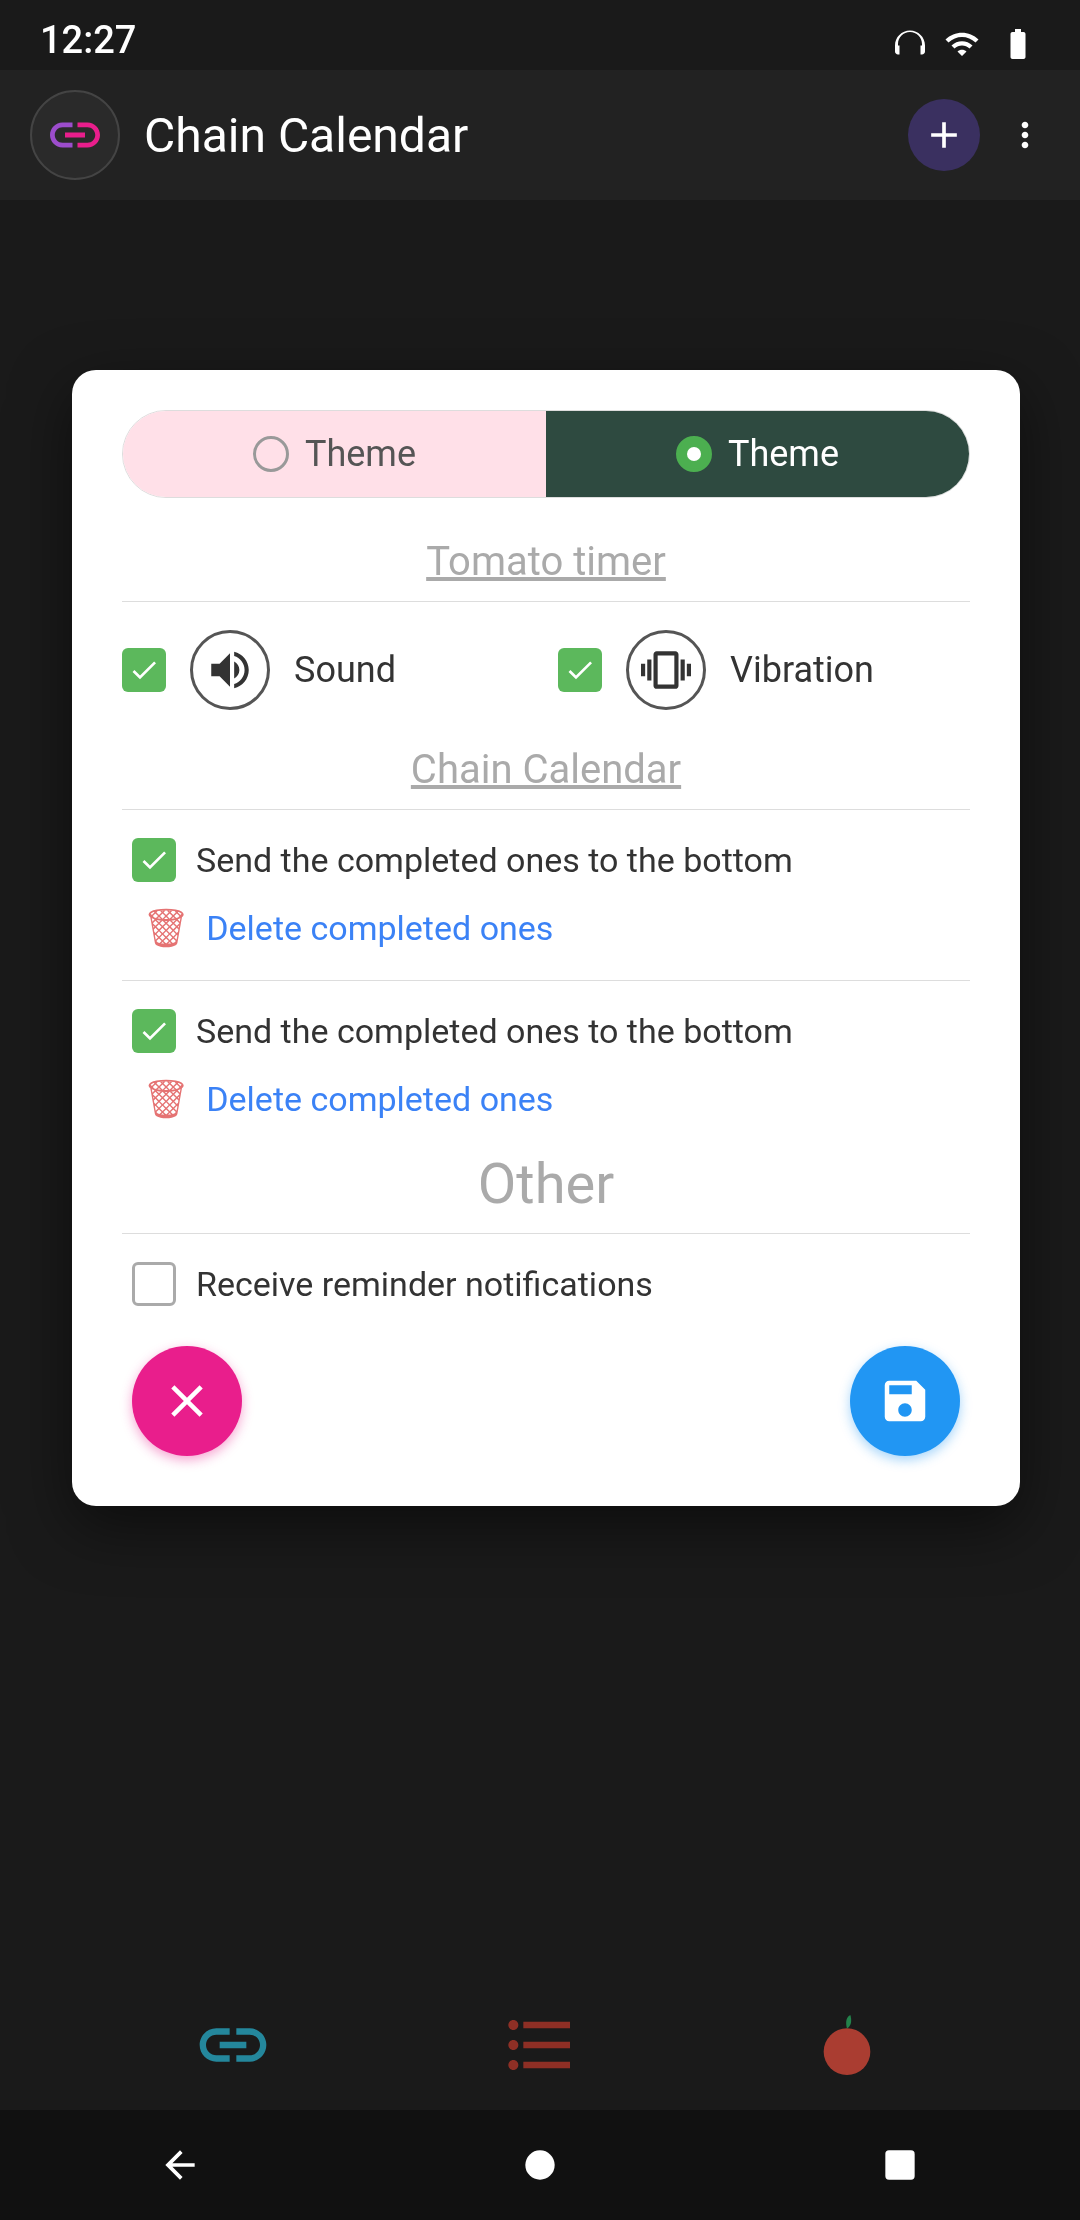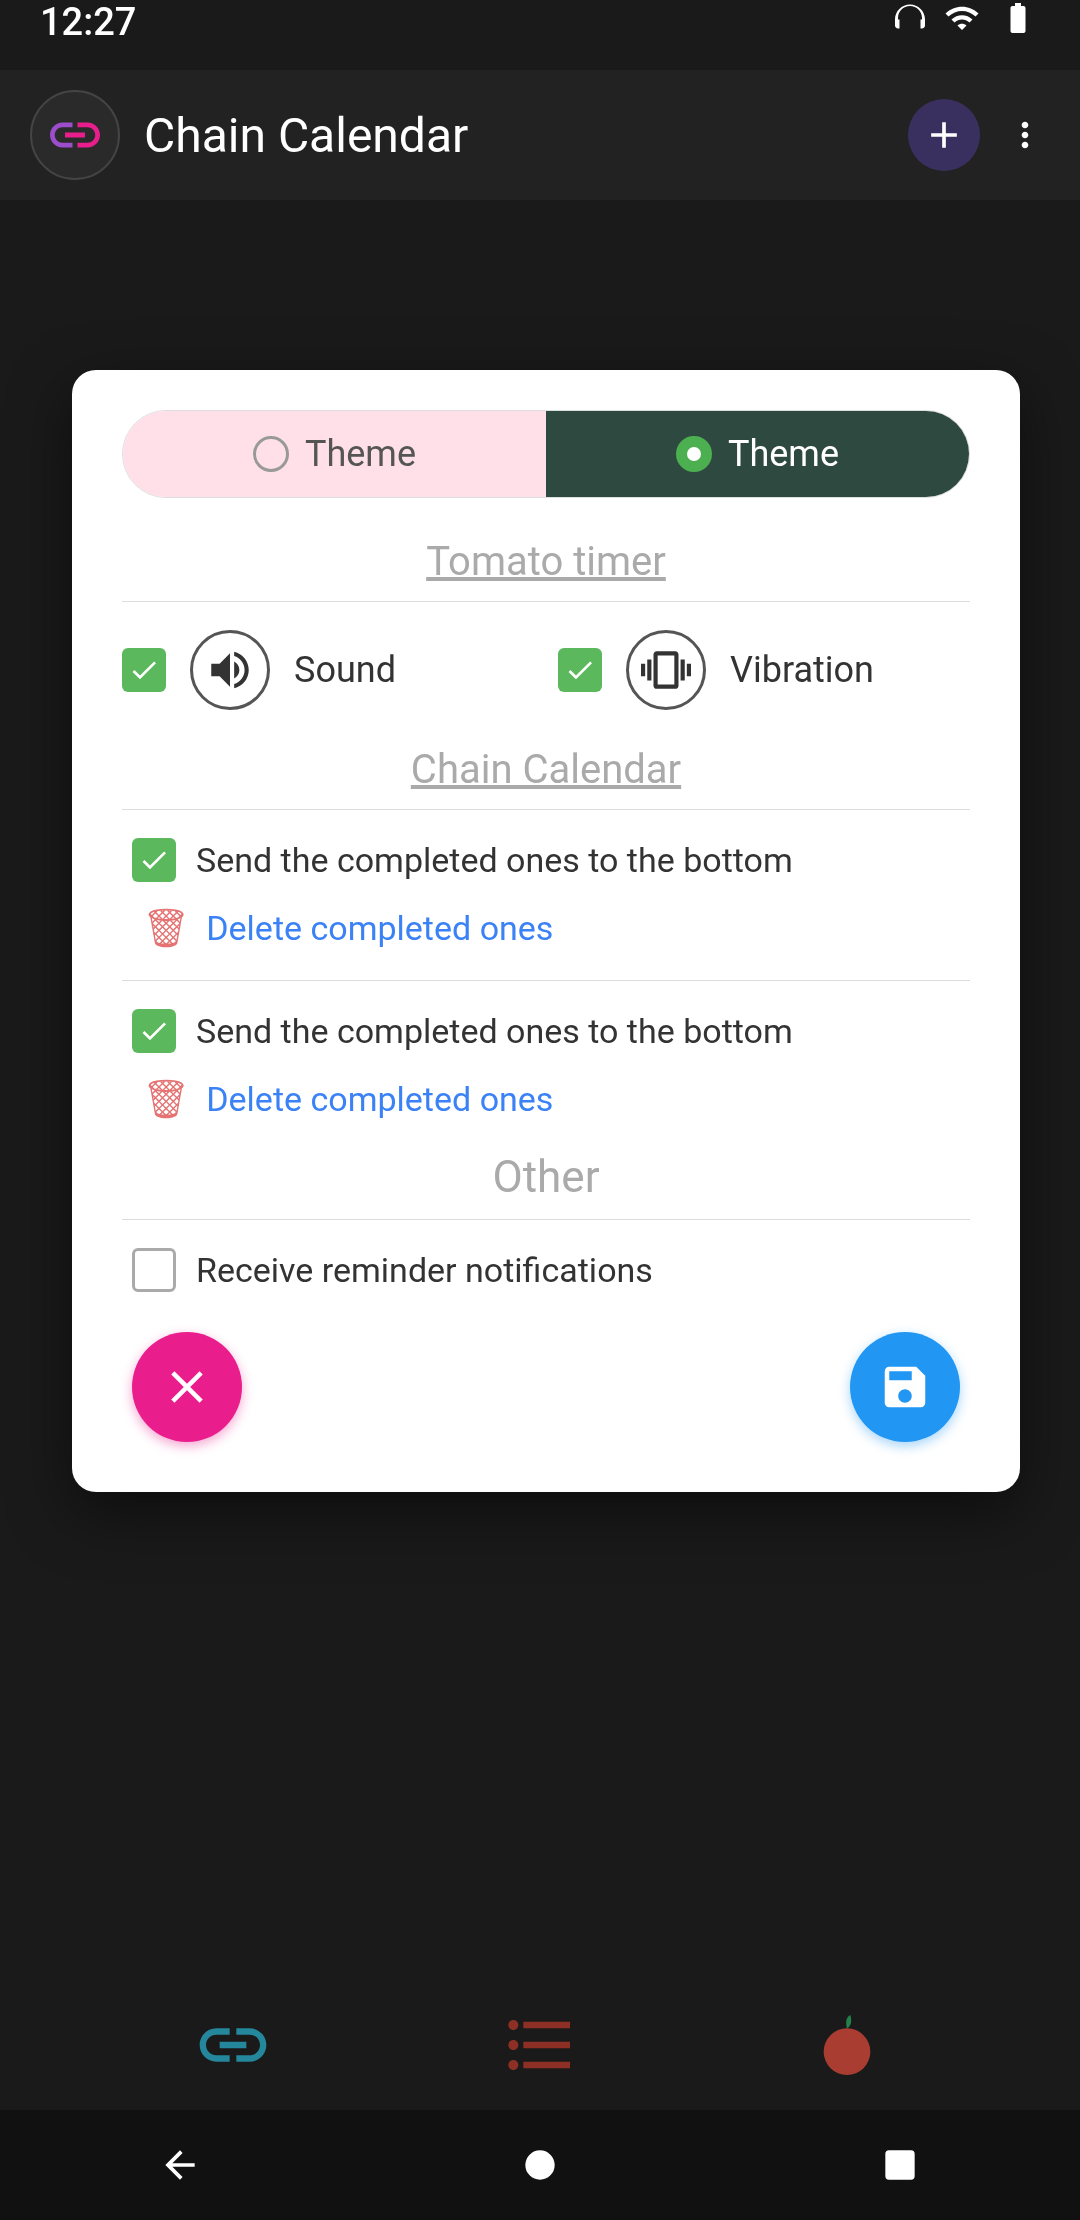--- a/index.html
+++ b/index.html
@@ -12,23 +12,23 @@
       position: relative;
       overflow: hidden;
     }
 
     
     .status-bar {
       width: 100%;
       height: 70px;
       background: #1a1a1a;
       display: flex;
-      align-items: flex-start;
+      align-items: flex-end;
       justify-content: space-between;
-      padding: 0 40px;
+      padding: 8px 40px;
       gap: 27px;
     }
     .status-time {
       color: white;
       font-size: 38px;
       font-weight: 500;
     }
     .status-icons {
       display: flex;
       align-items: center;
@@ -250,21 +250,21 @@
       color: #e57373;
     }
     .delete-text {
       font-size: 34px;
       color: #3b82f6;
     }
 
     
     .other-section-title {
       text-align: center;
-      font-size: 44px;
+      font-size: 56px;
       color: #aaa;
       margin-bottom: 16px;
     }
 
     
     .dialog-buttons {
       display: flex;
       justify-content: space-between;
       align-items: center;
       margin-top: 40px;

